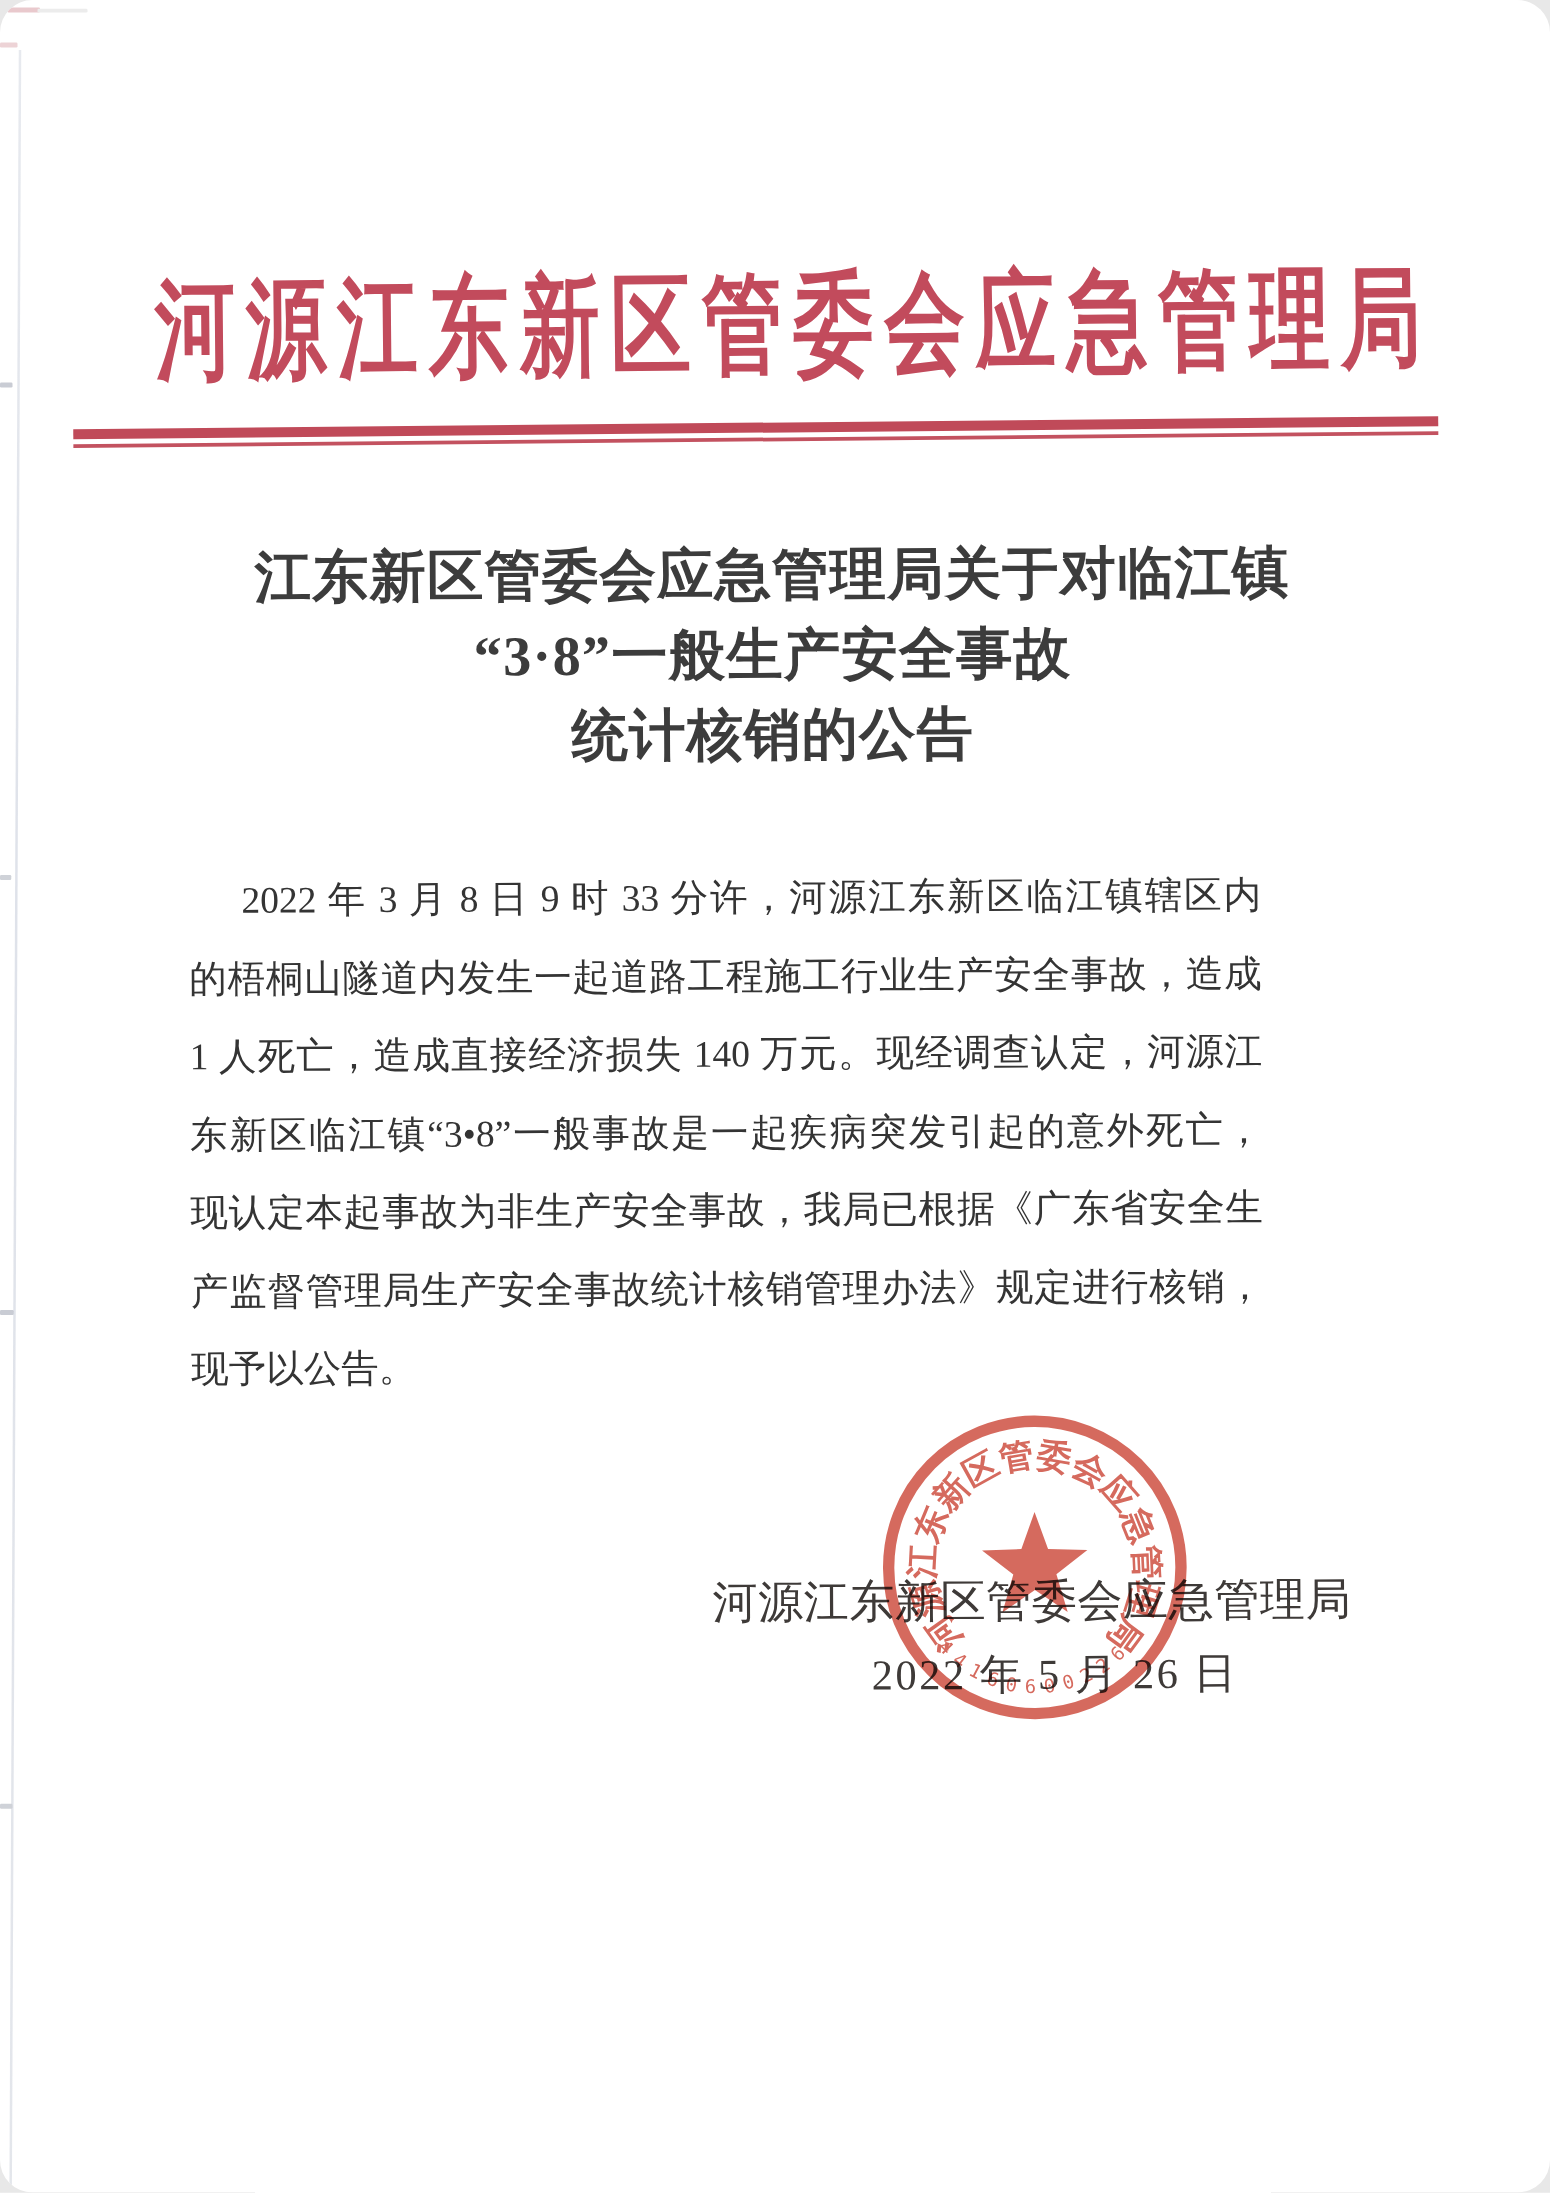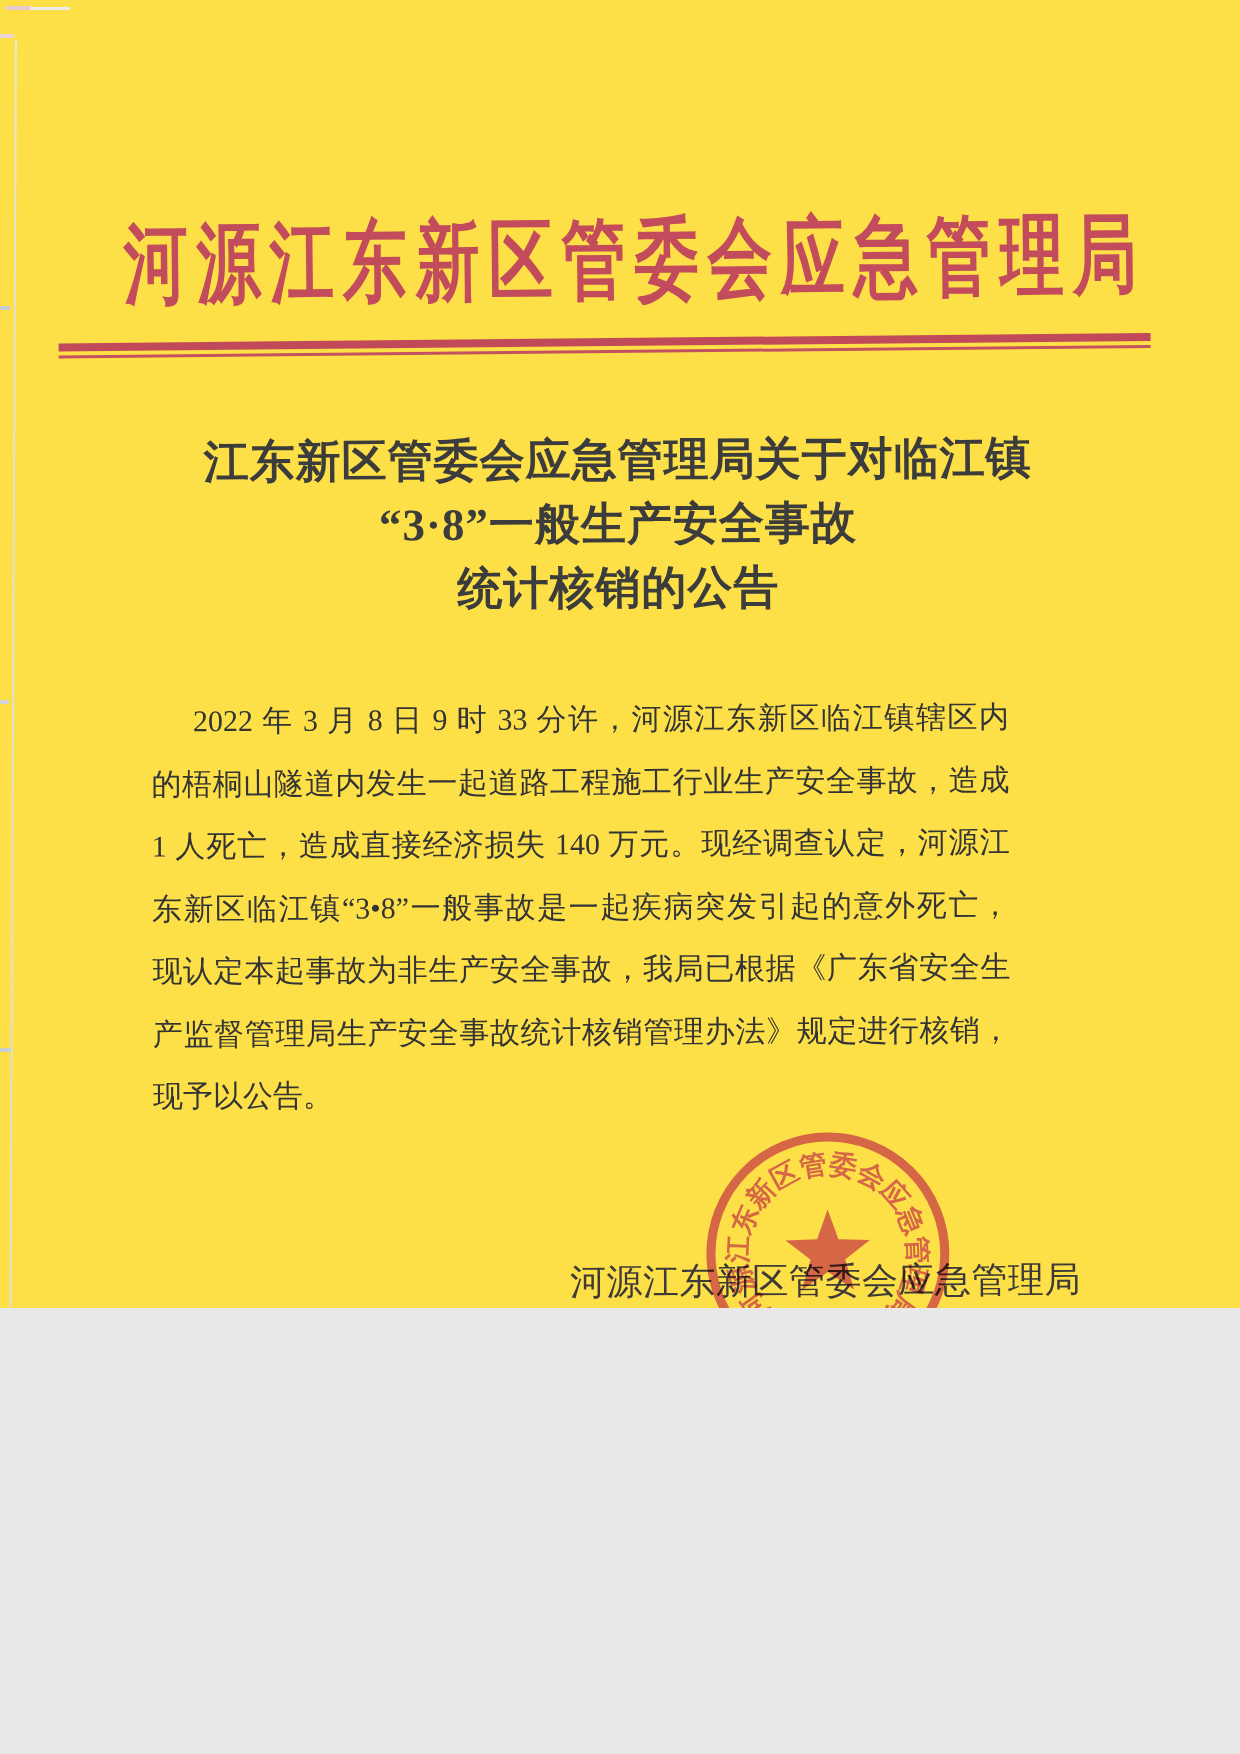--- a/index.html
+++ b/index.html
@@ -1,21 +1,22 @@
 <!DOCTYPE html>
 <html><head>
 <meta charset="utf-8">
 <style>
   html,body{margin:0;padding:0;background:#e8e8e8;}
   .page{
     position:relative;
-    width:1240px;height:1308px;
-    background:#fde047;
+    width:1240px;height:1754px;
+    background:#ffffff;
     overflow:hidden;
     font-family:"Liberation Serif","DejaVu Serif",serif;
+    border-radius:26px;
   }
   
   .edge-line{
     position:absolute;left:15px;top:40px;width:2px;height:1714px;
     background:linear-gradient(to bottom,#e3e6ec, #d9dde6 40%, #dfe2e8);
     transform:rotate(0.25deg);transform-origin:top left;opacity:.85;
   }
   .speck{position:absolute;border-radius:1px;}
   
   .masthead-wrap{position:absolute;left:0;top:0;width:1240px;transform:rotate(-0.55deg);transform-origin:620px 280px;}

